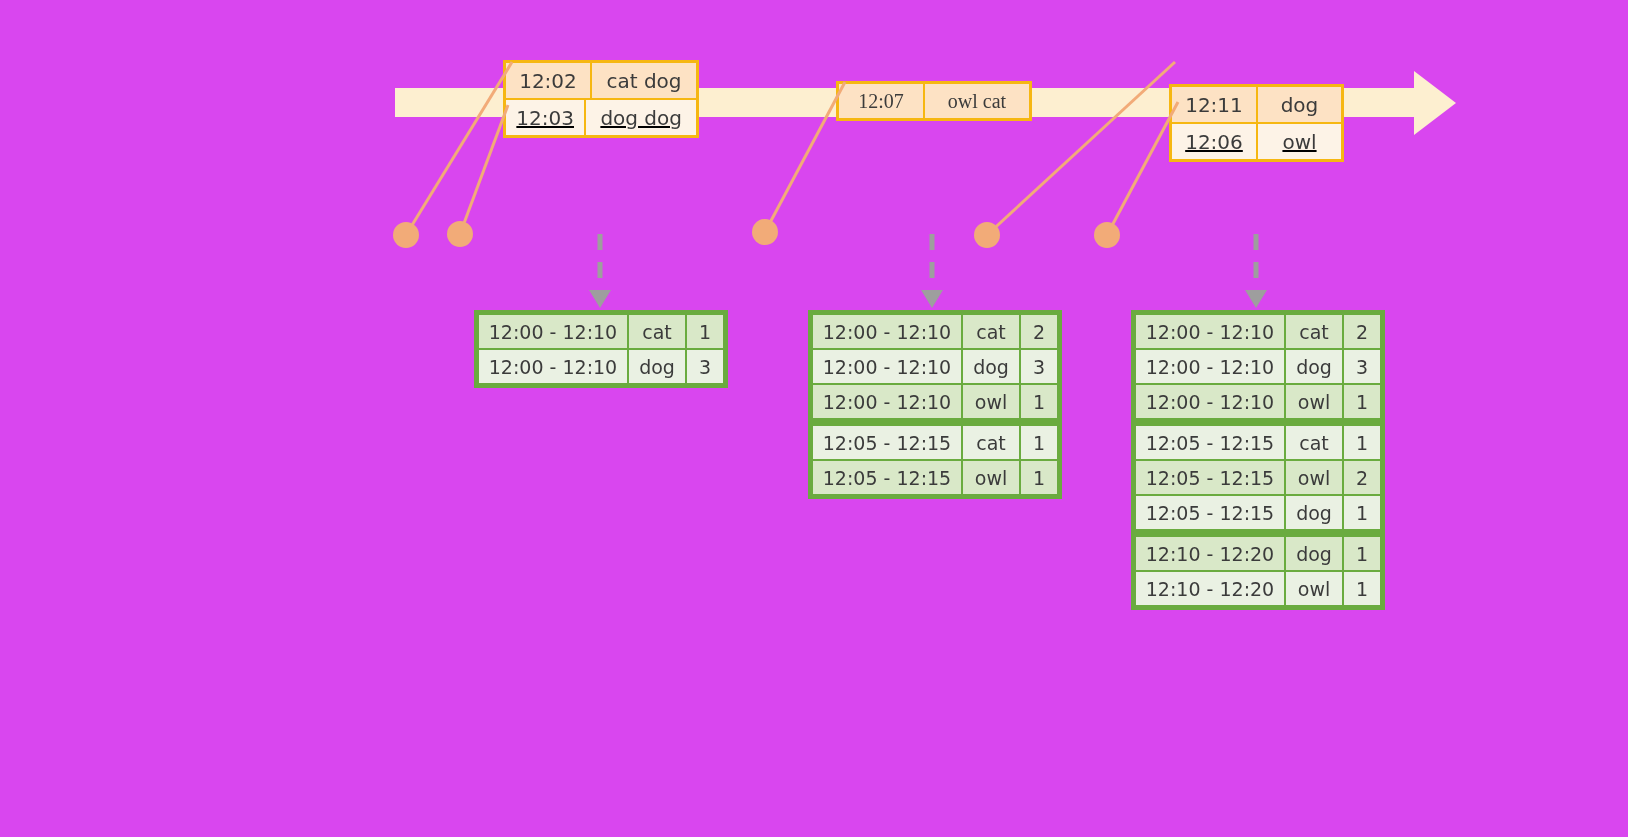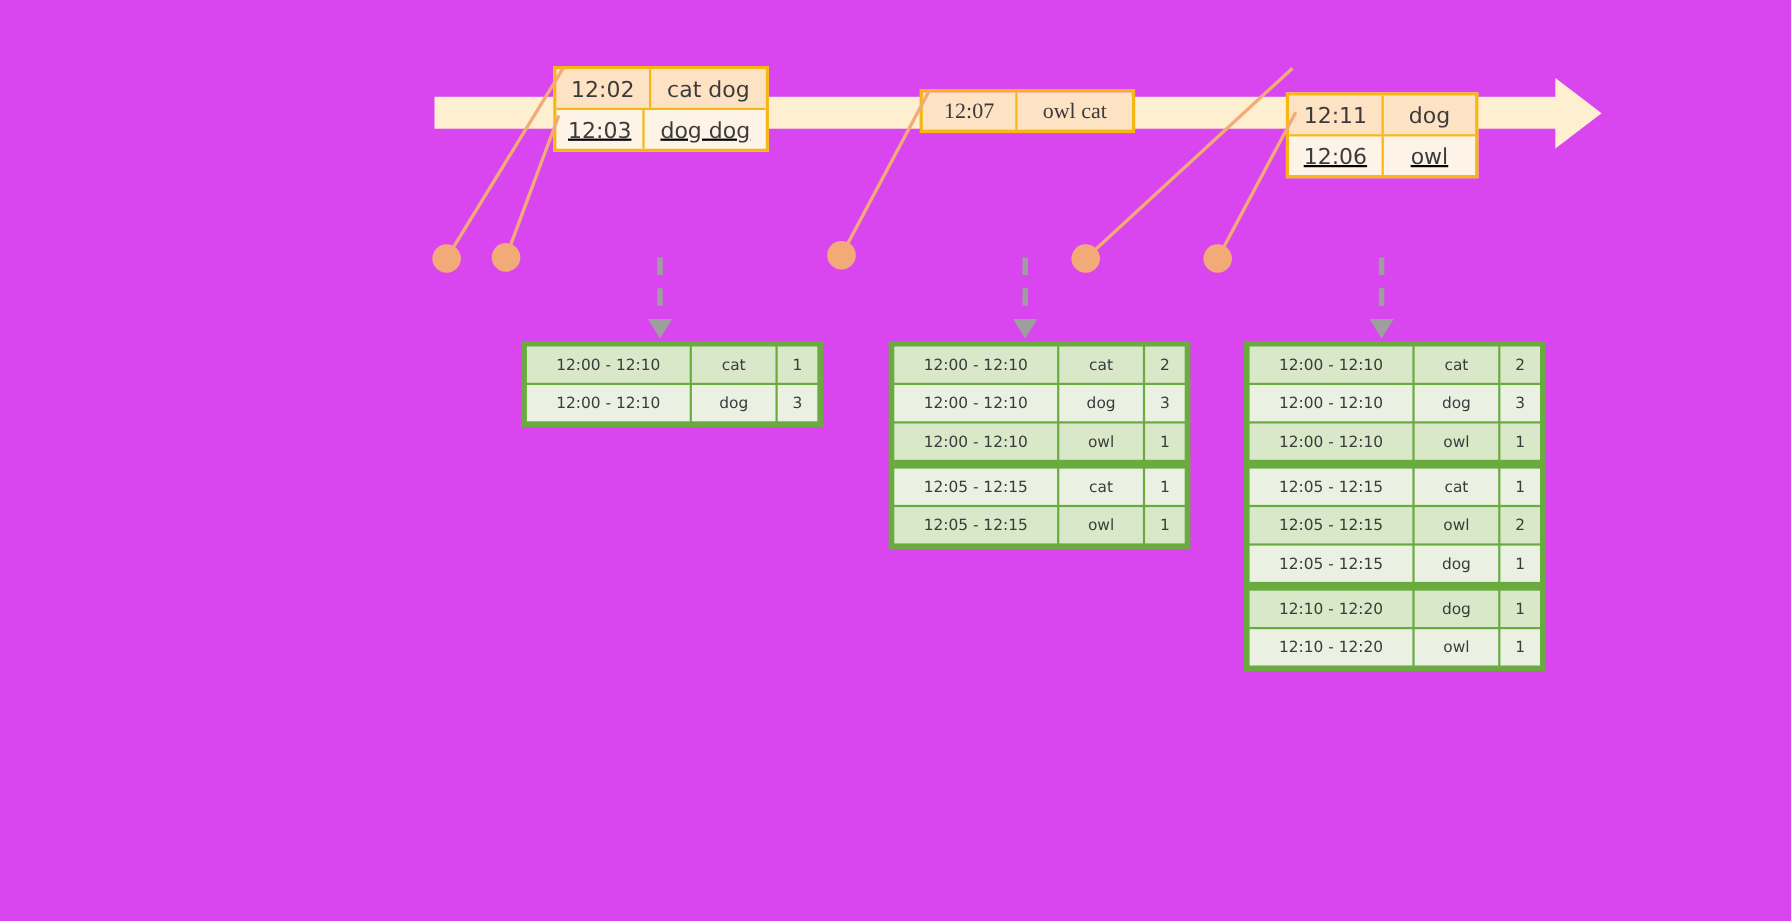--- a/index.html
+++ b/index.html
@@ -105,26 +105,26 @@
   }
   .result-row {
     display: flex;
     height: 33px;
     gap: 2px;
   }
   .cell {
     display: flex;
     align-items: center;
     justify-content: center;
-    font-size: 14px;
+    font-size: 19px;
     color: #3b3b3b;
     white-space: nowrap;
   }
   .cell-window { width: 148px; }
-  .cell-word   { width: 76px;  }
+  .cell-word   { width: 56px;  }
   .cell-count  { width: 36px;  }
   .shadeA .cell { background: #d9e8c8; }
   .shadeB .cell { background: #eaf1e3; }
 
   #result-table-1 { left: 474px;  top: 310px; }
   #result-table-2 { left: 808px;  top: 310px; }
   #result-table-3 { left: 1131px; top: 310px; }
 
   
   .group-sep { height: 4px; }

